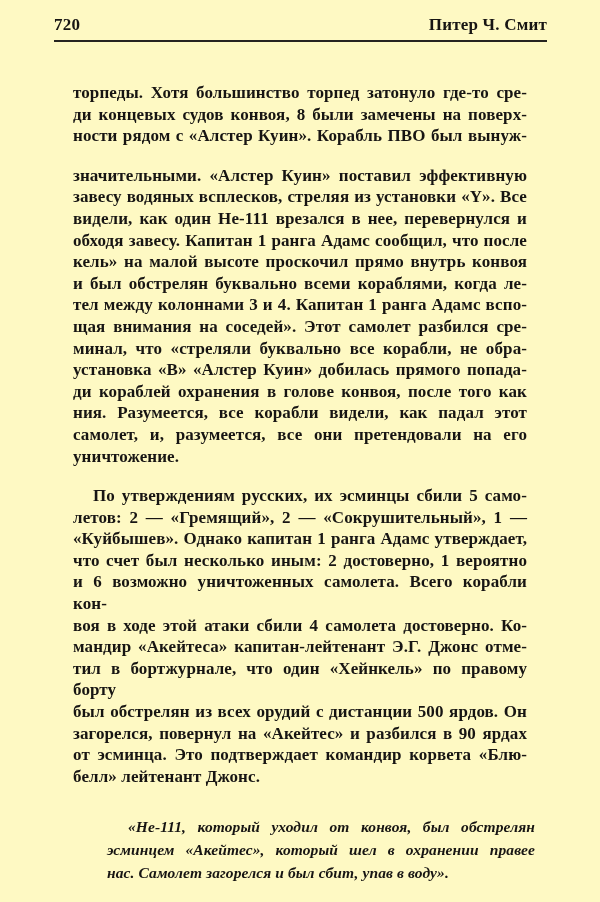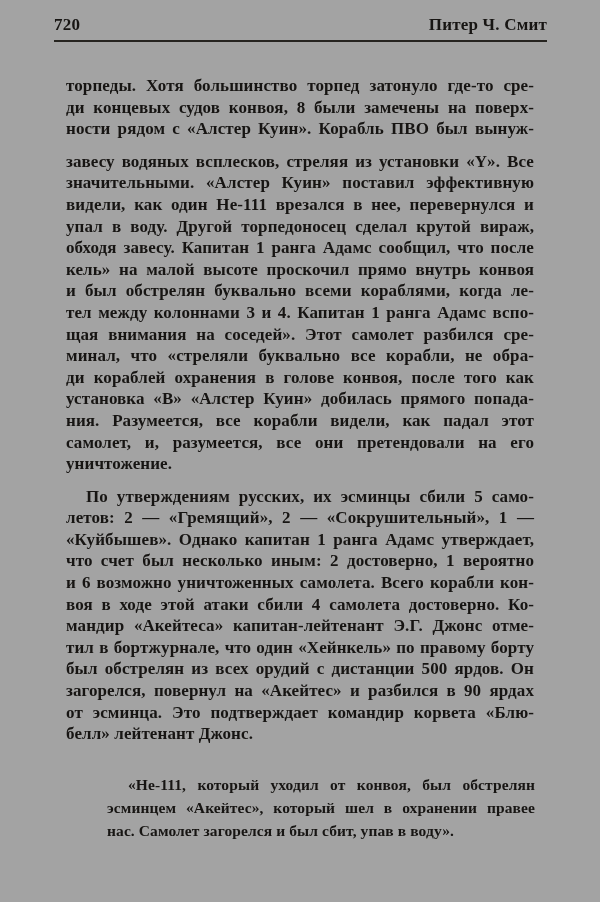--- a/index.html
+++ b/index.html
@@ -4,21 +4,21 @@
 <style>
   html, body { margin: 0; padding: 0; }
   body {
     width: 600px; height: 902px;
     background: #ffffff;
     overflow: hidden;
   }
   .page {
     position: relative;
     width: 600px; height: 902px;
-    background: #a3a3a3;
+    background: #fef9c3;
     font-family: "Liberation Serif", serif;
     font-weight: bold;
     color: #171513;
   }
   .header {
     position: absolute;
     left: 54px; right: 53px; top: 15px;
     display: flex;
     justify-content: space-between;
     align-items: flex-end;
@@ -27,34 +27,35 @@
     font-size: 17px;
     letter-spacing: 0.2px;
   }
   .body {
     position: absolute;
     left: 55px; right: 55px; top: 64px;
     font-size: 17px;
     line-height: 21.6px;
     letter-spacing: 0.1px;
   }
-  .para { margin: 11px; }
+  .para { margin: 18px; }
   .line {
     text-align: justify;
     text-align-last: justify;
     white-space: normal;
   }
   .line.end { text-align-last: left; }
   .line.indent { text-indent: 20px; }
   .quote {
     margin-top: 28px;
     padding-left: 52px;
     padding-right: 10px;
     font-size: 15.5px;
     line-height: 23px;
+    font-style: italic;
   }
   .quote .line.qindent { text-indent: 21px; }
 </style>
 </head>
 <body>
 
 <div class="page">
 
   <div class="header">
     <span>720</span>
@@ -63,32 +64,31 @@
 
   <div class="body">
 
     <div class="para">
       <div class="line">торпеды. Хотя большинство торпед затонуло где-то сре-</div>
       <div class="line">ди концевых судов конвоя, 8 были замечены на поверх-</div>
       <div class="line">ности рядом с «Алстер Куин». Корабль ПВО был вынуж-</div>
     </div>
 
     <div class="para">
+      <div class="line">значительными. «Алстер Куин» поставил эффективную</div>
       <div class="line">завесу водяных всплесков, стреляя из установки «Y». Все</div>
-      <div class="line">значительными. «Алстер Куин» поставил эффективную</div>
       <div class="line">видели, как один Не-111 врезался в нее, перевернулся и</div>
-      <div class="line">упал в воду. Другой торпедоносец сделал крутой вираж,</div>
       <div class="line">обходя завесу. Капитан 1 ранга Адамс сообщил, что после</div>
       <div class="line">кель» на малой высоте проскочил прямо внутрь конвоя</div>
       <div class="line">и был обстрелян буквально всеми кораблями, когда ле-</div>
       <div class="line">тел между колоннами 3 и 4. Капитан 1 ранга Адамс вспо-</div>
       <div class="line">щая внимания на соседей». Этот самолет разбился сре-</div>
       <div class="line">минал, что «стреляли буквально все корабли, не обра-</div>
+      <div class="line">установка «В» «Алстер Куин» добилась прямого попада-</div>
       <div class="line">ди кораблей охранения в голове конвоя, после того как</div>
-      <div class="line">установка «В» «Алстер Куин» добилась прямого попада-</div>
       <div class="line">ния. Разумеется, все корабли видели, как падал этот</div>
       <div class="line">самолет, и, разумеется, все они претендовали на его</div>
       <div class="line end">уничтожение.</div>
     </div>
 
     <div class="para">
       <div class="line indent">По утверждениям русских, их эсминцы сбили 5 само-</div>
       <div class="line">летов: 2 — «Гремящий», 2 — «Сокрушительный», 1 —</div>
       <div class="line">«Куйбышев». Однако капитан 1 ранга Адамс утверждает,</div>
       <div class="line">что счет был несколько иным: 2 достоверно, 1 вероятно</div>

